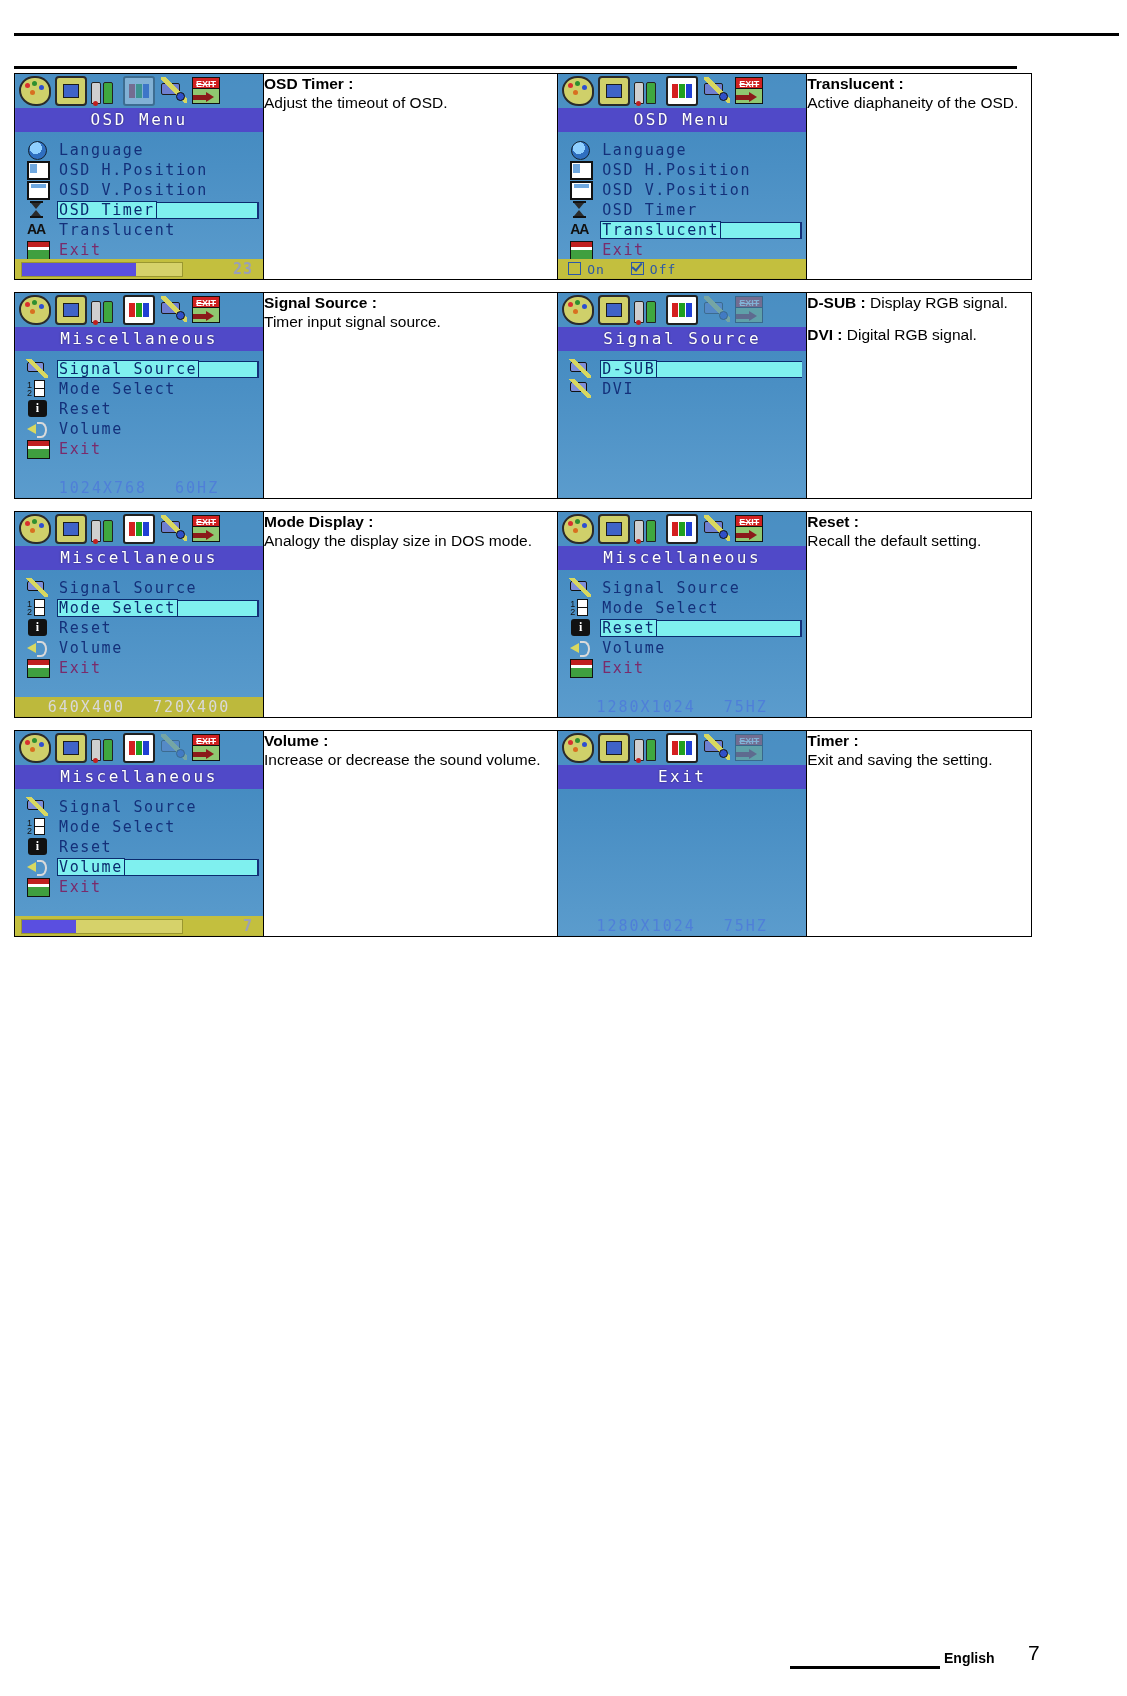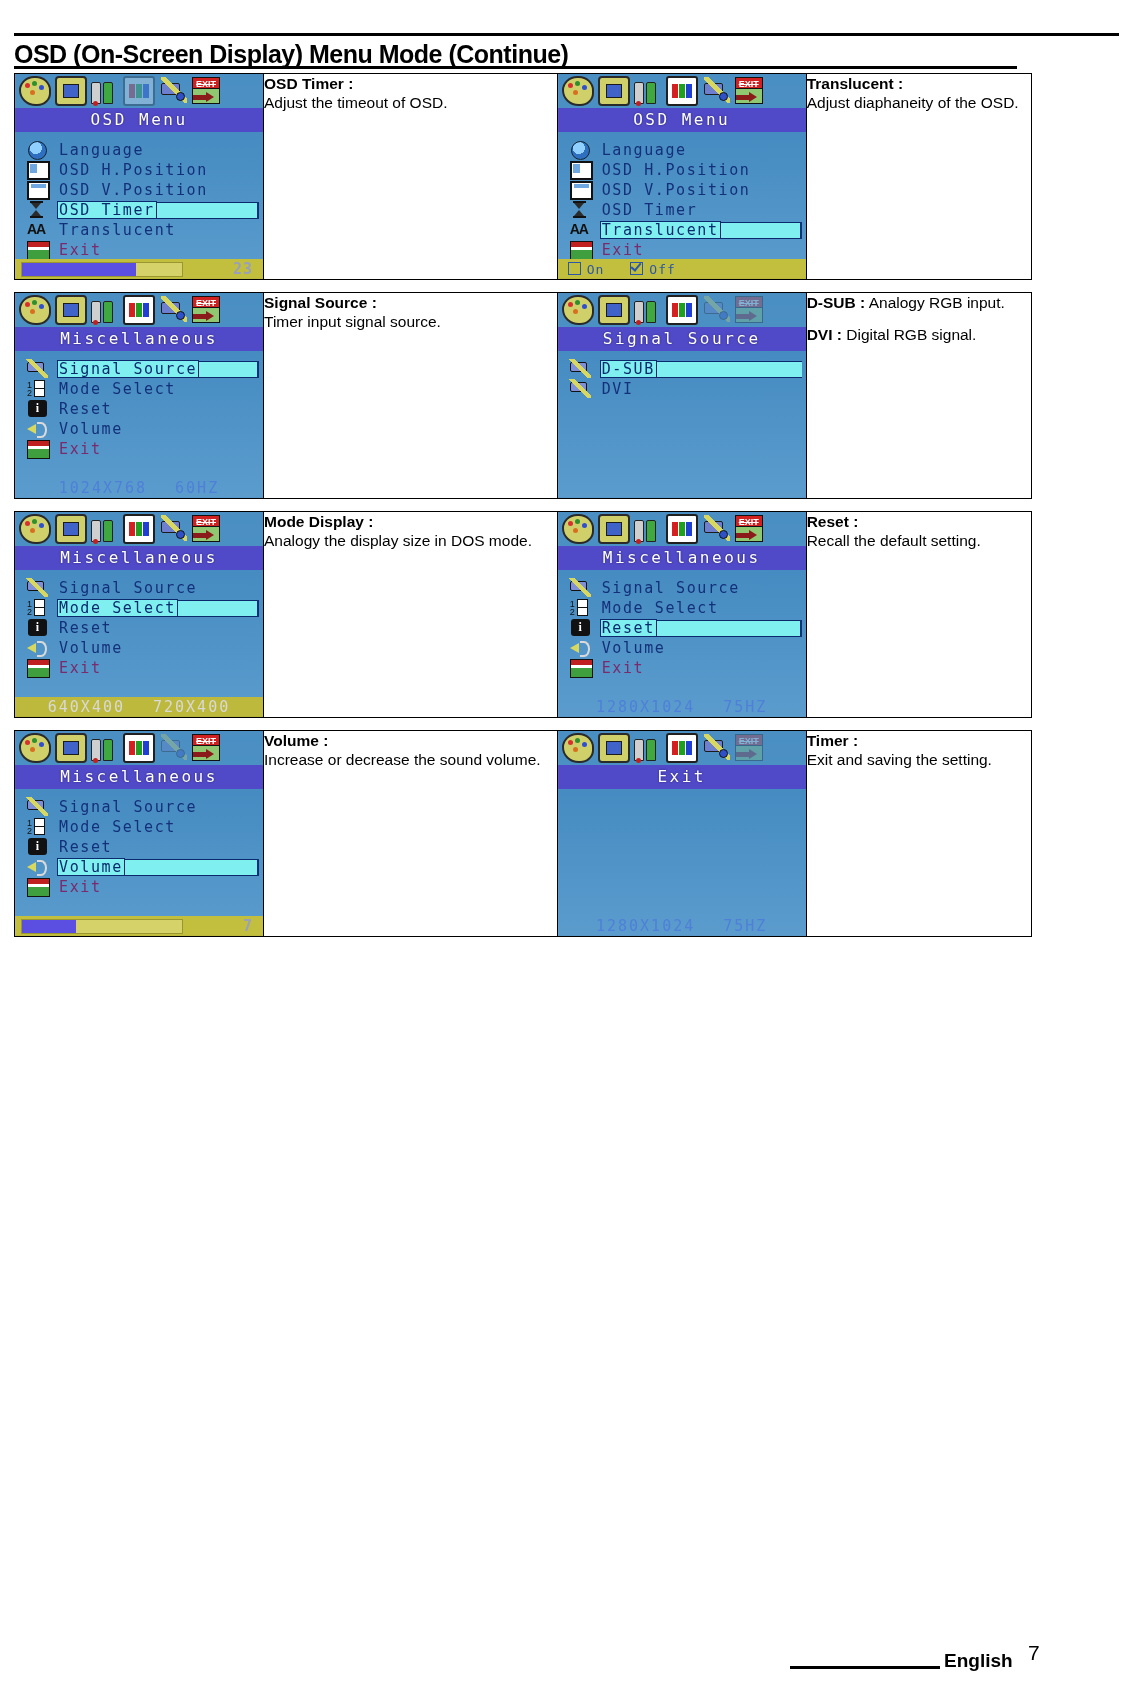--- a/index.html
+++ b/index.html
@@ -180,30 +180,29 @@
   .resbar{
     position:absolute;left:0;right:0;bottom:0;height:20px;
     display:flex;align-items:center;justify-content:center;gap:28px;
     font:15px "DejaVu Sans Mono",monospace;letter-spacing:2px;
   }
   .resbar.olive{background:#bdb93c;color:#d9d9d9;}
   .resbar.blue{background:transparent;color:#4f7fd8;}
 
   
   .foot-rule{position:absolute;left:790px;width:150px;top:1666px;height:3px;background:#000;}
-  .foot-lang{position:absolute;left:944px;top:1650px;font-size:19px;font-weight:bold;}
+  .foot-lang{position:absolute;left:944px;top:1650px;font-size:14px;font-weight:bold;}
   .foot-pg{position:absolute;left:1028px;top:1641px;font-size:21px;}
 </style>
 </head>
 <body>
 
 <div class="page">
 
   <div class="hdr-rule"></div>
-  <div class="page-title">OSD (On-Screen Display) Menu Mode (Continue)</div>
   <div class="title-rule"></div>
 
   <table class="tbl">
 
     <tbody>
         <tr>
       <td class="cell-img">
         <div class="osd">
           <div class="icons">
             <div class="ic ic-palette">
@@ -366,21 +365,21 @@
             <div class="optrow">
               <div><span class="box"></span><span>On</span></div>
               <div><span class="box chk"></span><span>Off</span></div>
             </div>
           </div>
         </div>
       </td>
       <td class="cell-txt">
         <div class="desc">
           <p><b>Translucent :</b><br>
-          <span>Adjust diaphaneity of the OSD.</span></p>
+          <span>Active diaphaneity of the OSD.</span></p>
         </div>
       </td>
     </tr>
 
     <tr class="spacer-row">
           <td colspan="4"></td>
         </tr>
 
     <tr>
       <td class="cell-img">
@@ -525,21 +524,21 @@
                     </div>
                   </div>
               <div class="osd-lbl">DVI</div>
             </div>
           </div>
         </div>
       </td>
       <td class="cell-txt">
         <div class="desc">
           <p><b>D-SUB :</b>
-          <span>Analogy RGB input.</span></p>
+          <span>Display RGB signal.</span></p>
           <p><b>DVI :</b>
           <span>Digital RGB signal.</span></p>
         </div>
       </td>
     </tr>
 
     <tr class="spacer-row">
           <td colspan="4"></td>
         </tr>
 

